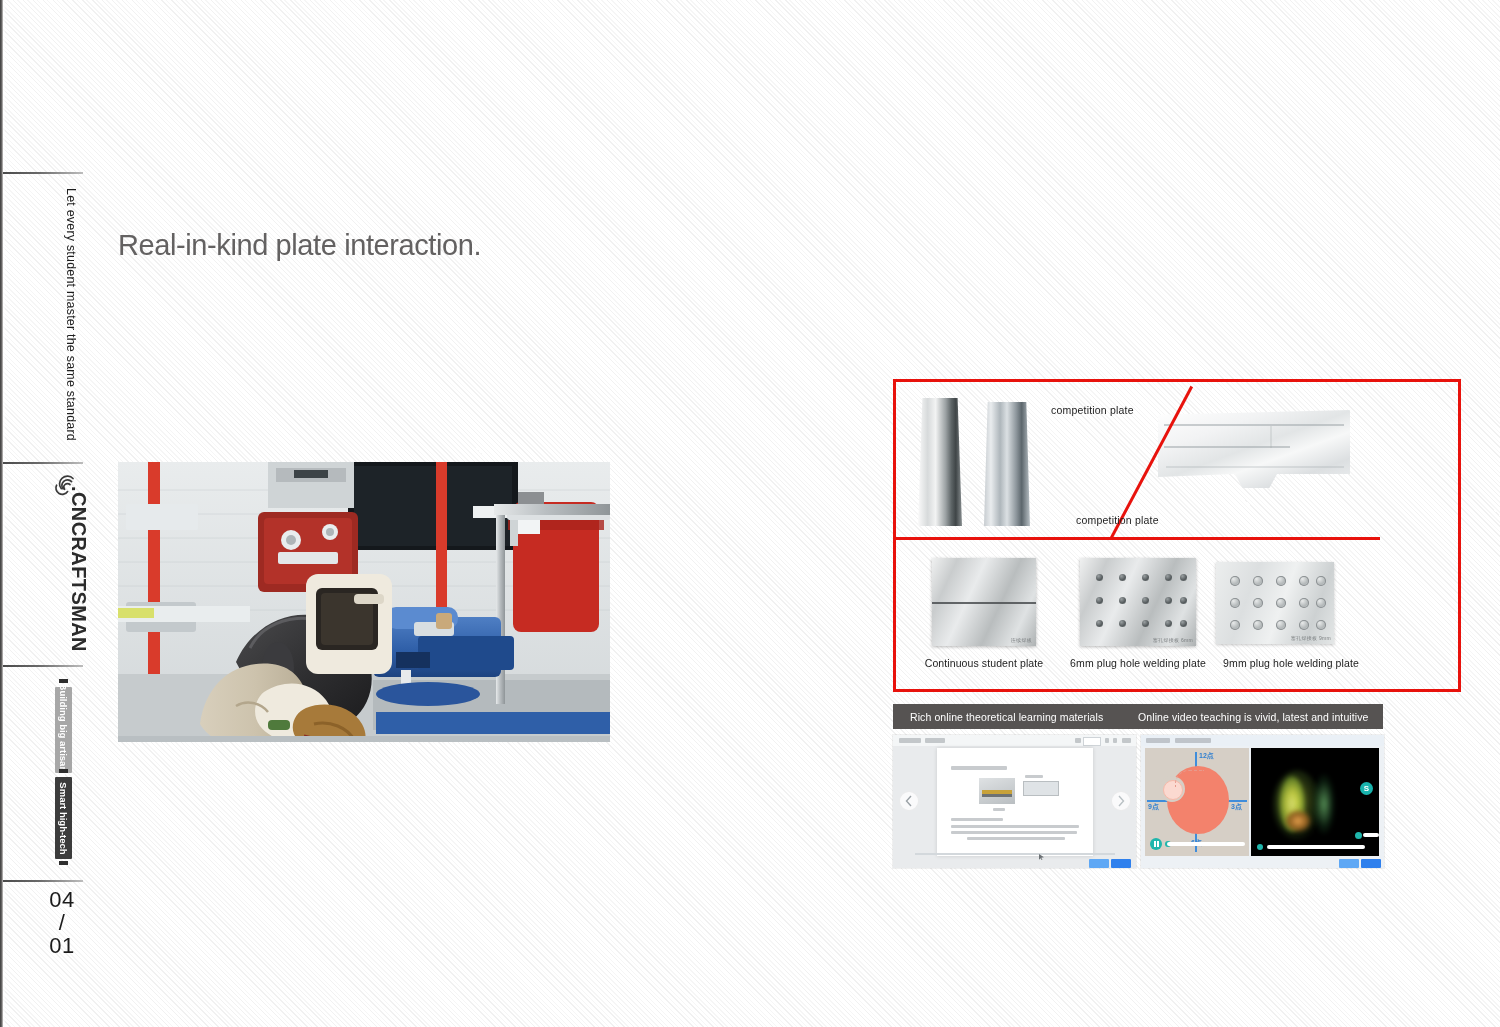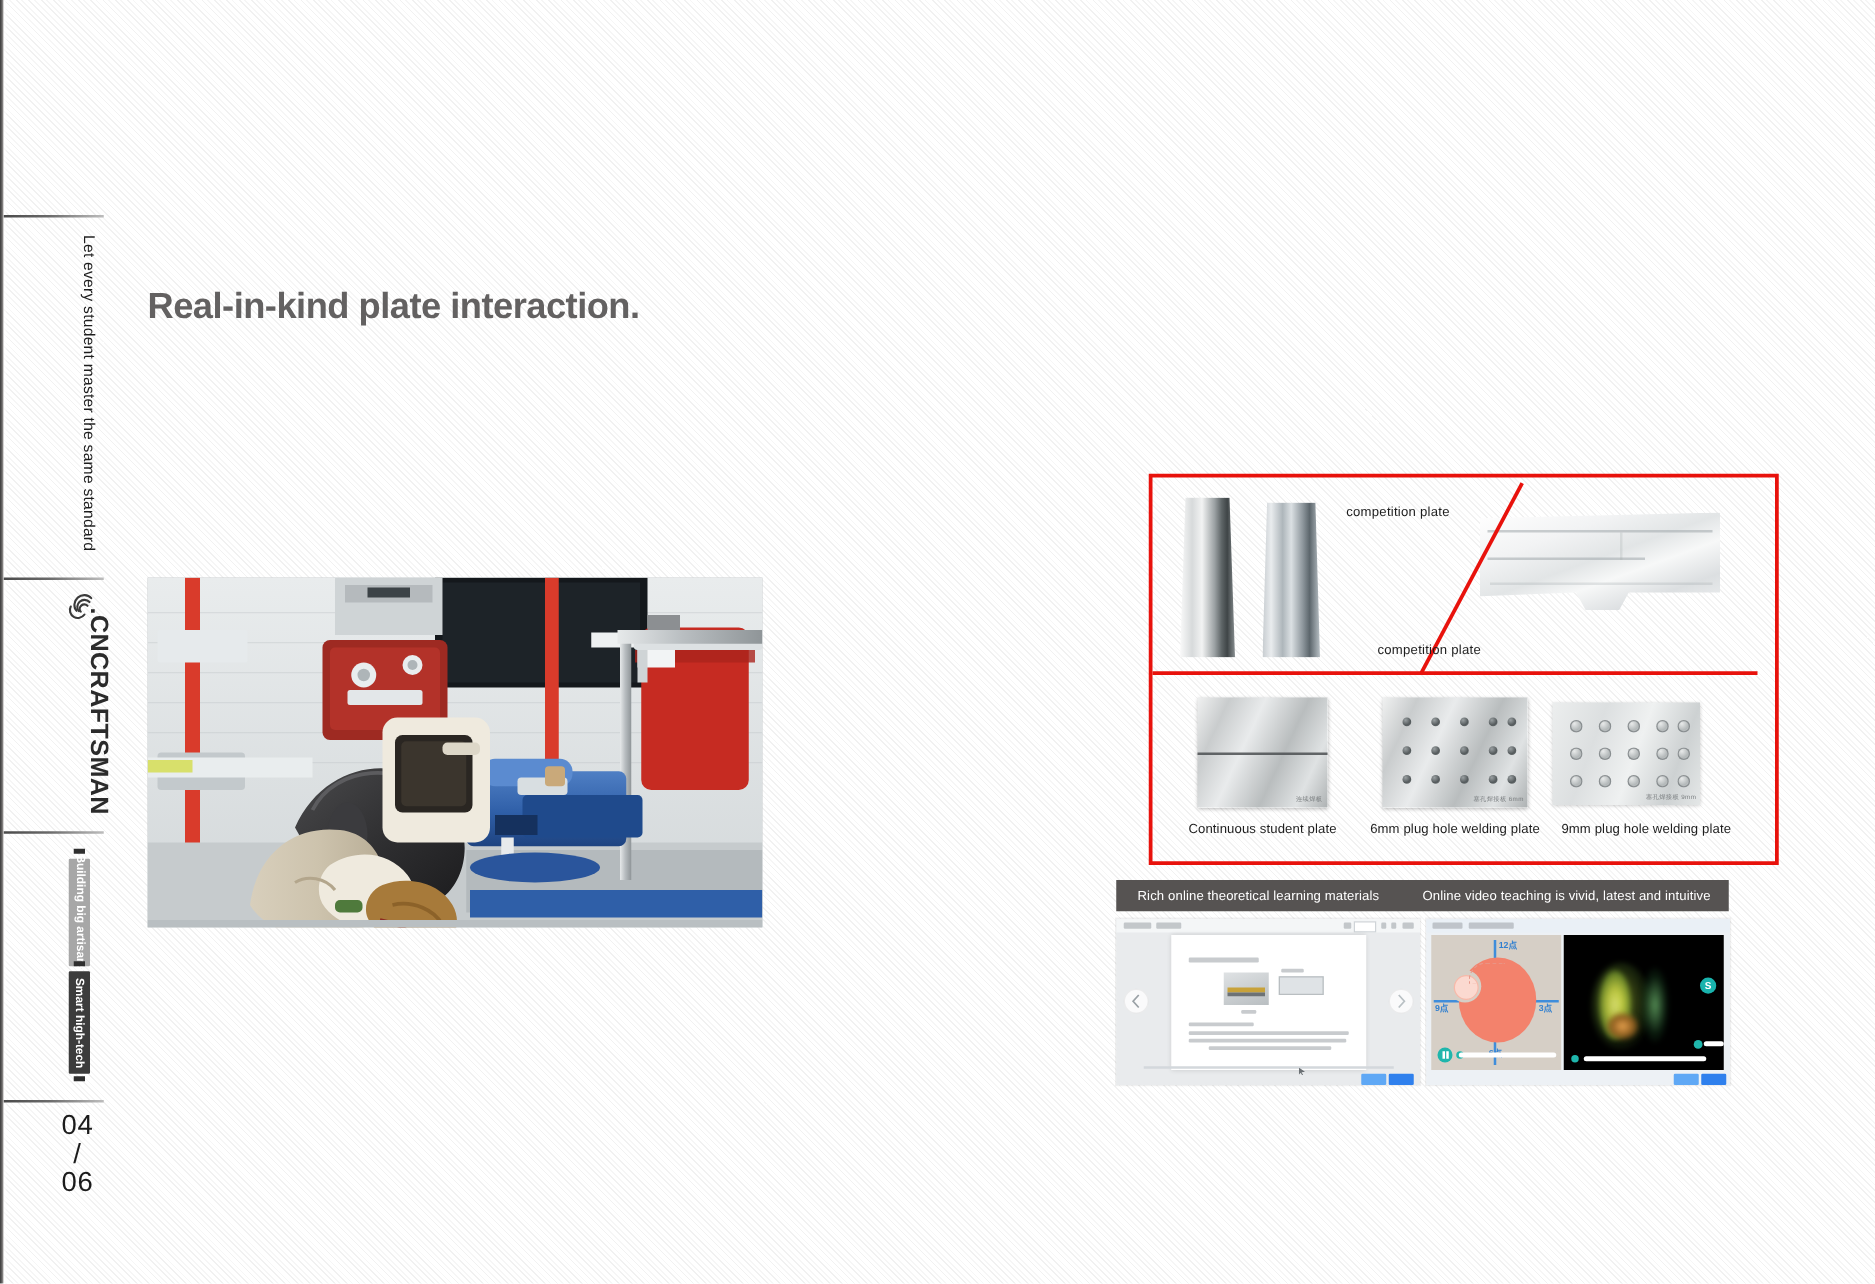--- a/index.html
+++ b/index.html
@@ -76,36 +76,36 @@
   #pageno div{display:block;}
 
   
   #kicker{
     position:absolute;left:118px;top:121px;
     font-size:76px;line-height:78px;color:#6d6b6a;font-weight:400;
     letter-spacing:-1px;
   }
   #subhead{
     position:absolute;left:118px;top:228px;
-    font-size:29px;line-height:34px;color:#636161;font-weight:700;
+    font-size:29px;line-height:34px;color:#636161;font-weight:400;
     letter-spacing:-.4px;
   }
   #bodycopy{
     position:absolute;left:118px;top:272px;width:560px;
     font-size:31px;line-height:43.5px;color:#6f6d6c;font-weight:400;
     letter-spacing:-.3px;
   }
   #photo{
     position:absolute;left:118px;top:462px;width:492px;height:280px;
     overflow:hidden;background:#c8cbcd;
   }
 
   
   #plates{
-    position:absolute;left:919px;top:379px;width:504px;height:313px;
+    position:absolute;left:893px;top:379px;width:568px;height:313px;
     border:3px solid #e8120c;box-sizing:border-box;background:transparent;
   }
   #plates-top{position:absolute;left:0;top:0;width:100%;height:158px;overflow:hidden;}
   #plates-divider{
     position:absolute;left:0;top:155px;width:484px;height:3px;background:#e8120c;
   }
   #diag{
     position:absolute;left:252px;top:-6px;width:3px;height:180px;
     background:#e8120c;transform:rotate(28deg);transform-origin:center;
   }
@@ -257,21 +257,21 @@
   </div>
   <div class="badge-dot" style="top:769px;"></div>
   <div class="badge" id="badge-2">
     <span>Smart high-tech</span>
   </div>
   <div class="badge-dot" style="top:861px;"></div>
 
   <div id="pageno">
     <div>04</div>
     <div>/</div>
-    <div>06</div>
+    <div>01</div>
   </div>
 
   <div id="subhead">Real-in-kind plate interaction.</div>
 
   <div id="photo">
     <svg viewBox="0 0 492 280" width="492" height="280" preserveAspectRatio="none" aria-hidden="true">
       <defs>
         <linearGradient id="wall" x1="0" y1="0" x2="0" y2="1">
           <stop offset="0%" stop-color="#e9eced"></stop>
             <stop offset="100%" stop-color="#d2d7d9"></stop>

